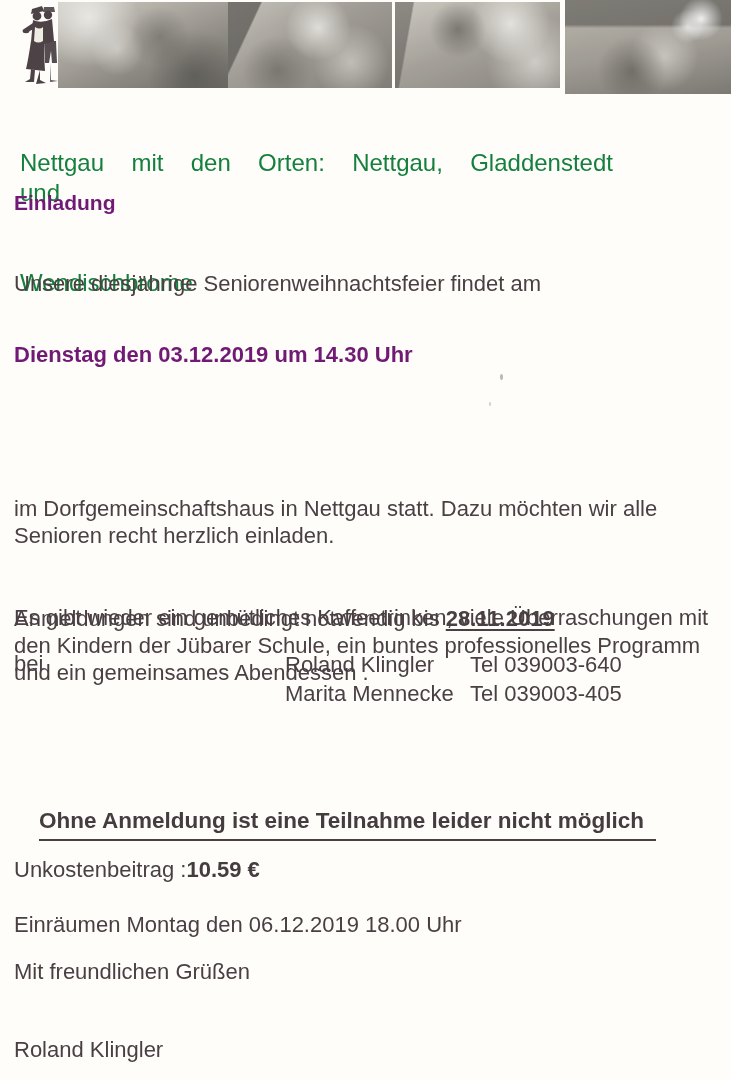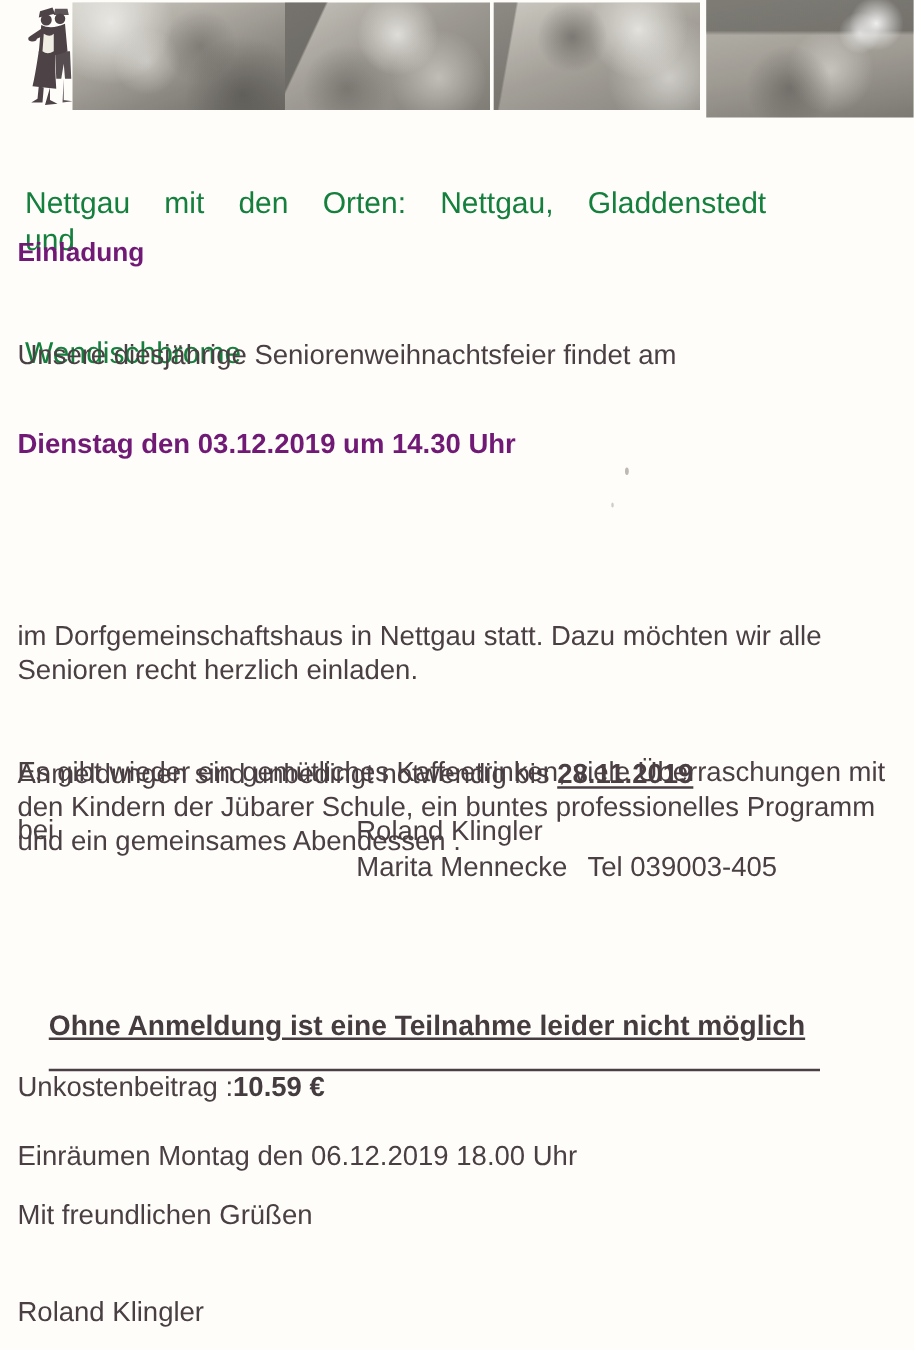--- a/index.html
+++ b/index.html
@@ -54,21 +54,21 @@
   .intro{top:271px;font-size:22px;}
   .dateline{top:342px;font-size:22px;font-weight:bold;color:#701a75;}
   .para{top:440px;width:706px;font-size:22px;line-height:27.4px;}
   .para p{margin:0;}
   .reg{top:606px;font-size:22px;}
   .reg .deadline{font-weight:bold;text-decoration:underline;text-decoration-thickness:2px;text-underline-offset:3px;}
   .contacts-label{top:651px;font-size:22px;}
   .contacts{position:absolute;left:285px;top:651px;font-size:22px;line-height:28.5px;}
   .contact-row{display:grid;grid-template-columns:185px auto;}
   .warning{top:782px;font-size:22.5px;font-weight:bold;color:#453c40;}
-  .warning .u{display:inline-block;border-bottom:2.5px solid #4a4044;padding-right:12px;padding-bottom:21px;text-decoration:underline;}
+  .warning .u{display:inline-block;border-bottom:2.5px solid #4a4044;padding-right:12px;padding-bottom:5px;}
   .fee{top:857px;font-size:22px;}
   .fee .amount{font-weight:bold;color:#453c40;}
   .setup{top:912px;font-size:22px;}
   .closing{top:959px;font-size:22px;}
   .signature{top:1037px;font-size:22px;}
 
   .speck{position:absolute;width:3px;height:6px;background:#a39a96;border-radius:50%;opacity:.7;}
   .speck2{width:2px;height:4px;opacity:.5;}
 </style>
 </head>
@@ -124,20 +124,21 @@
     <p>Es gibt wieder ein gemütliches Kaffeetrinken, viele Überraschungen mit den Kindern der Jübarer Schule, ein buntes professionelles Programm und ein gemeinsames Abendessen .</p>
   </div>
 
   <div class="txt reg"><span>Anmeldungen sind unbedingt notwendig bis </span><span class="deadline">28.11.2019</span>
   </div>
 
   <div class="txt contacts-label">bei</div>
   <div class="contacts">
     <div class="contact-row">
       <span>Roland Klingler</span>
+      <span>Tel 039003-640</span>
     </div>
     <div class="contact-row">
       <span>Marita Mennecke</span>
       <span>Tel 039003-405</span>
     </div>
   </div>
 
   <div class="txt warning">
     <span class="u">Ohne Anmeldung ist eine Teilnahme leider nicht möglich</span>
   </div>

